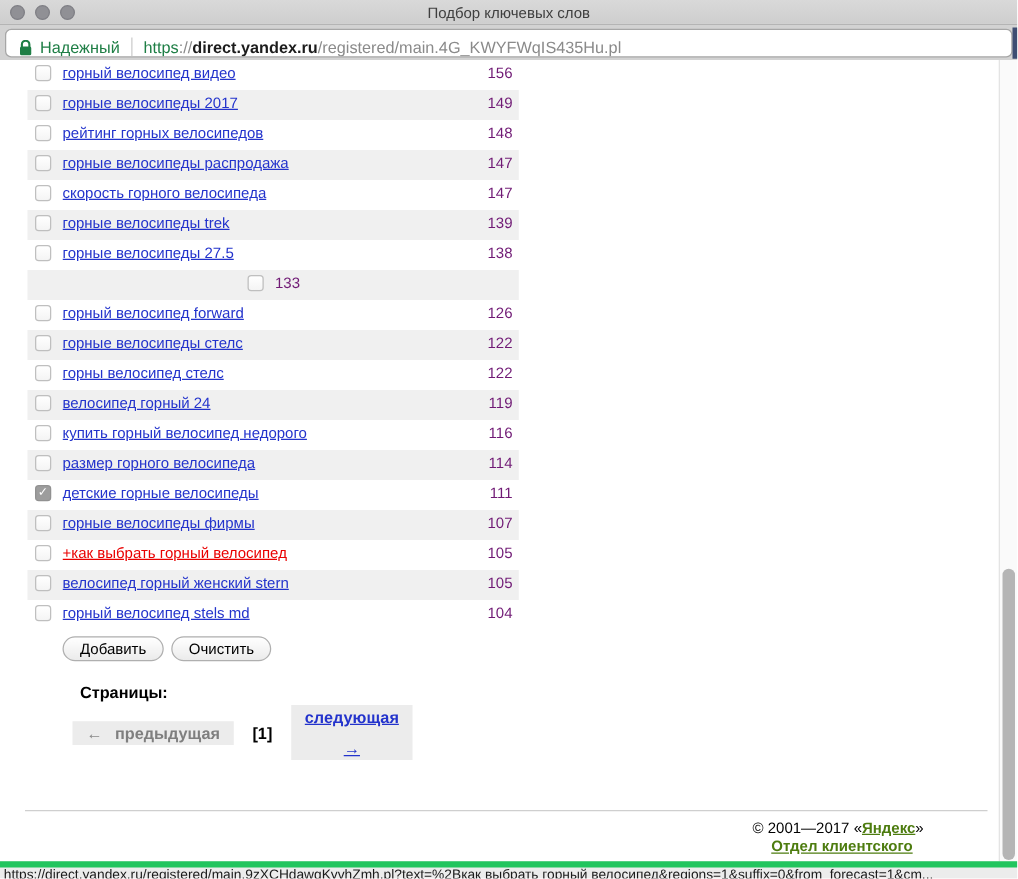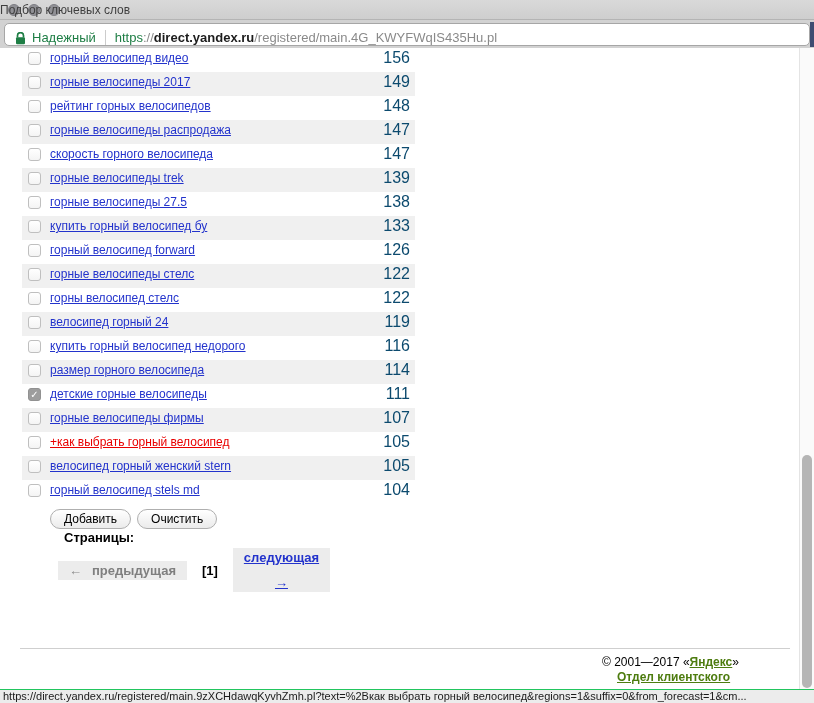--- a/index.html
+++ b/index.html
@@ -5,21 +5,21 @@
   html,body{margin:0;padding:0;background:#fff;}
   *{box-sizing:border-box;}
   body{font-family:"Liberation Sans","DejaVu Sans",sans-serif;-webkit-font-smoothing:antialiased;}
   .window{position:relative;width:814px;height:703px;overflow:hidden;background:#fff;}
 
   
   .titlebar{position:absolute;top:0;left:0;width:814px;height:20px;
     background:linear-gradient(#d9d9d9,#cecece);border-bottom:1px solid #b4b4b4;}
   .traffic{position:absolute;left:8px;top:4px;display:flex;gap:8px;}
   .tl{width:12px;height:12px;border-radius:50%;background:#909095;border:1px solid #7e7e84;}
-  .win-title{position:absolute;left:0;right:0;top:3px;text-align:left;
+  .win-title{position:absolute;left:0;right:0;top:3px;text-align:center;
     font-size:12px;color:#3f3f3f;}
 
   
   .chrome{position:absolute;top:20px;left:0;width:814px;height:28px;background:#d2d2d2;}
   .urlbar{position:absolute;left:4px;top:3px;width:806px;height:23px;background:#fff;
     border:1px solid #a6a6a6;border-radius:5px;display:flex;align-items:flex-end;
     padding:0 8px;font-size:13px;white-space:nowrap;overflow:hidden;}
   .lock{display:inline-flex;margin:0 6px 0 2px;}
   .secure{color:#1e7e45;}
   .url-sep{width:1px;height:15px;background:#ccc;margin:0 9px;}
@@ -35,29 +35,29 @@
   .kw-table{margin-left:22px;width:393px;}
   .kw-row{display:flex;align-items:center;height:24px;padding:0 5px 4px 6px;background:#fff;justify-content:center;}
   .kw-row.alt{background:#f0f0f0;}
   .cb{flex:0 0 13px;width:13px;height:13px;border:1px solid #bfbfbf;border-radius:3px;
     background:linear-gradient(#ffffff,#f4f4f4);margin-right:9px;
     font-size:10px;line-height:12px;text-align:center;color:#fff;}
   .cb.checked{background:#9d9d9d;border-color:#919191;}
   .kw-link{flex:1;font-size:12px;color:#2333cc;text-decoration:underline;cursor:pointer;
     overflow:hidden;white-space:nowrap;}
   .kw-link.red{color:#e90000;}
-  .kw-count{font-size:16px;color:#0c4a6e;}
+  .kw-count{font-size:12px;color:#701a75;}
 
   .btn-row{margin:5px 0 0 50px;display:flex;gap:6px;}
   .btn{height:20px;padding:0 13px;font-size:12px;color:#000;
     font-family:"Liberation Sans","DejaVu Sans",sans-serif;
     border:1px solid #afafaf;border-radius:10px;
     background:linear-gradient(#ffffff,#ebebeb);cursor:pointer;}
 
-  .pages{margin:0 0 0 64px;}
+  .pages{margin:16px 0 0 64px;}
   .pages-title{font-size:13px;font-weight:700;color:#000;line-height:17px;}
   .pages-nav{margin-top:2px;display:flex;align-items:center;font-size:13px;font-weight:700;}
   .chip{background:#ececec;padding:2px 11px;display:inline-flex;align-items:center;gap:10px;}
   .chip.prev{margin-left:-6px;color:#7f7f7f;}
   .chip.prev .arrow{color:#8a8a8a;font-weight:400;}
   .current-page{margin:0 15px;color:#000;}
   .chip.next{color:#2333cc;cursor:pointer;flex-direction:column;}
   .chip.next .lbl{text-decoration:underline;}
   .chip.next .arrow{font-weight:400;text-decoration:underline;}
 
@@ -68,21 +68,21 @@
   .footer .support-line{margin-left:15px;}
 
   
   .scrollbar{position:absolute;right:0;top:0;width:15px;height:641px;background:#fafafa;
     border-left:1px solid #e4e4e4;}
   .sb-thumb{position:absolute;left:2px;top:407px;width:10px;height:233px;border-radius:5px;
     background:#b5b5b5;}
 
   
   .statusbar{position:absolute;left:0;top:689px;width:814px;height:14px;background:#ececec;
-    border-top:1px solid #22c55e;font-size:11px;color:#1a1a1a;line-height:13px;
+    border-top:5px solid #22c55e;font-size:11px;color:#1a1a1a;line-height:13px;
     padding-left:3px;white-space:nowrap;overflow:hidden;}
 </style>
 </head>
 <body>
 
 <div class="window">
 
   <div class="titlebar">
     <div class="traffic">
       <span class="tl"></span>
@@ -140,21 +140,20 @@
           <a class="kw-link">горные велосипеды trek</a>
           <span class="kw-count">139</span>
         </div>
         <div class="kw-row">
           <span class="cb"></span>
           <a class="kw-link">горные велосипеды 27.5</a>
           <span class="kw-count">138</span>
         </div>
         <div class="kw-row alt">
           <span class="cb"></span>
-          <a class="kw-link">купить горный велосипед бу</a>
           <span class="kw-count">133</span>
         </div>
         <div class="kw-row">
           <span class="cb"></span>
           <a class="kw-link">горный велосипед forward</a>
           <span class="kw-count">126</span>
         </div>
         <div class="kw-row alt">
           <span class="cb"></span>
           <a class="kw-link">горные велосипеды стелс</a>

